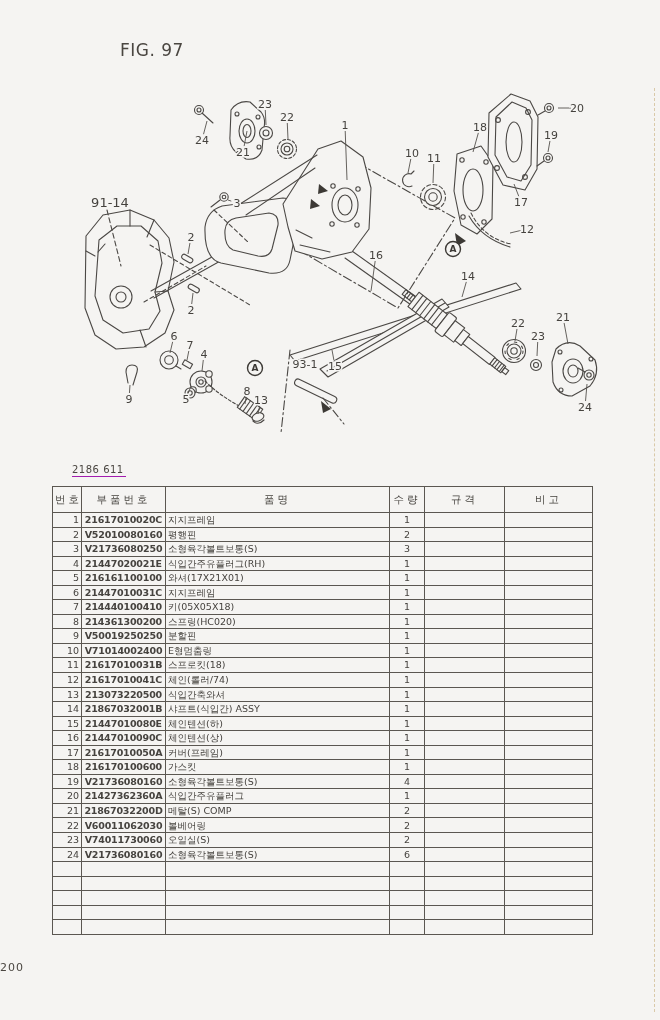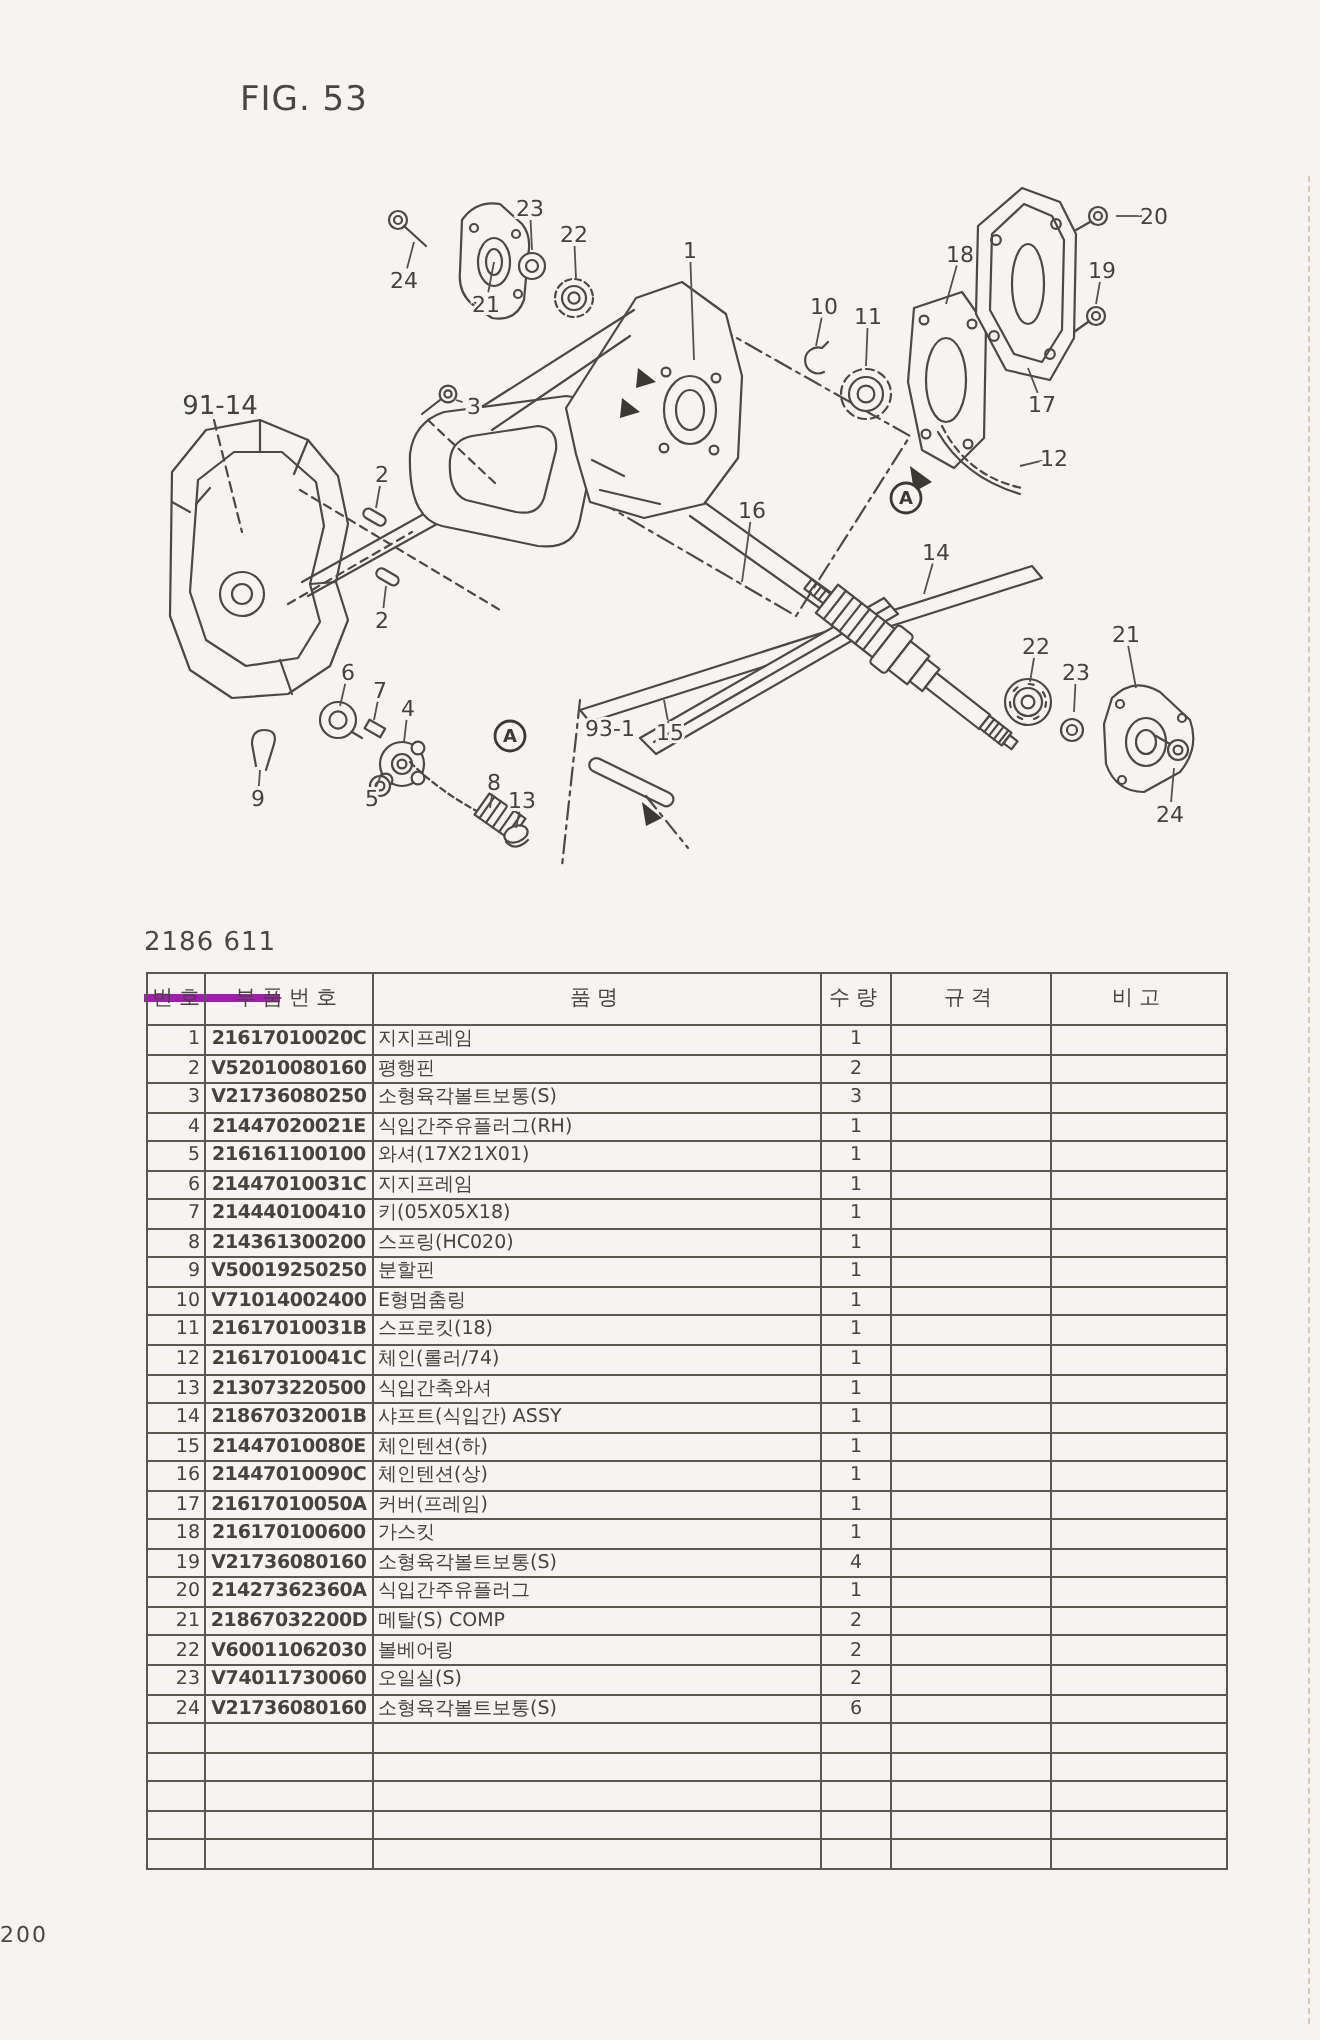--- a/index.html
+++ b/index.html
@@ -12,39 +12,39 @@
   .page-edge{
     position:absolute;top:88px;bottom:8px;right:5px;width:0;
     border-right:1px dashed #d3bf97;opacity:.8;
   }
   .title{
     position:absolute;left:120px;top:40px;font-size:17px;letter-spacing:.5px;
     color:#4a4641;display:flex;gap:20px;white-space:nowrap;
   }
   .title .kor{letter-spacing:1px;}
   .drawing-no{
-    position:absolute;left:72px;top:464px;font-size:13px;color:#4a4641;
-    border-bottom:4px solid #a21caf;padding:0 2px 18px 0;letter-spacing:.5px;
+    position:absolute;left:72px;top:464px;font-size:10px;color:#4a4641;
+    border-bottom:1px solid #a21caf;padding:0 2px 1px 0;letter-spacing:.5px;
   }
   svg.diagram{position:absolute;left:0;top:0;}
   svg .ln{stroke:#4b4845;stroke-width:1.1;fill:none;stroke-linejoin:round;stroke-linecap:round;}
   svg .solid{fill:#f5f4f2;}
   svg .dk{fill:#3c3935;stroke:none;}
   svg text.callout{
     font-family:"DejaVu Sans","Liberation Sans",sans-serif;font-size:11px;fill:#45423e;
     text-anchor:middle;paint-order:stroke;stroke:#f5f4f2;stroke-width:3px;
   }
   svg text.reflabel{
     font-family:"DejaVu Sans","Liberation Sans",sans-serif;fill:#45423e;
     text-anchor:middle;paint-order:stroke;stroke:#f5f4f2;stroke-width:3px;
   }
   svg line.leader{stroke:#55514d;stroke-width:.9;}
   svg text.marker-a{font-size:9px;font-weight:bold;fill:#3c3935;text-anchor:middle;}
   table.parts{
-    position:absolute;left:73px;top:486px;width:540px;
+    position:absolute;left:52px;top:486px;width:540px;
     border-collapse:collapse;table-layout:fixed;
     font-size:9.5px;color:#46433f;border-radius:28px;
   }
   table.parts th,table.parts td{
     border:1px solid #5b5751;padding:0 2px;line-height:1;overflow:hidden;white-space:nowrap;
   }
   table.parts th{height:25px;font-weight:normal;font-size:10.5px;letter-spacing:3px;text-align:center;}
   table.parts td{height:13.55px;}
   td.c-no{text-align:right;padding-right:3px;}
   td.c-part{text-align:center;letter-spacing:-.2px;font-weight:bold;}
@@ -52,21 +52,21 @@
   td.c-qty{text-align:center;}
   .page-number{
     position:absolute;left:0;top:961px;width:620px;text-align:left;
     font-size:11px;color:#4a4641;letter-spacing:1px;
   }
 </style>
 </head>
 <body>
 
 <div class="title">
-  <span>FIG. 53</span>
+  <span>FIG. 97</span>
 </div>
 
 <svg class="diagram" width="660" height="475" viewBox="0 0 660 475" aria-hidden="true">
 
   <path class="ln" stroke-dasharray="9 3 2 3" d="M356,162 L302,252 L398,308 L455,218 Z"></path>
 
   <g>
     <path class="ln solid" d="M86,236 L103,215 L130,210 L154,220 L169,238 L174,262 L168,291 L174,310 L165,333 L144,347 L116,349 L95,335 L85,308 Z"></path>
     <path class="ln" d="M99,240 L117,226 L141,226 L158,241 L162,263 L155,292 L160,311 L149,329 L123,333 L103,320 L95,296 Z"></path>
     <circle class="ln" cx="121" cy="297" r="11"></circle>

